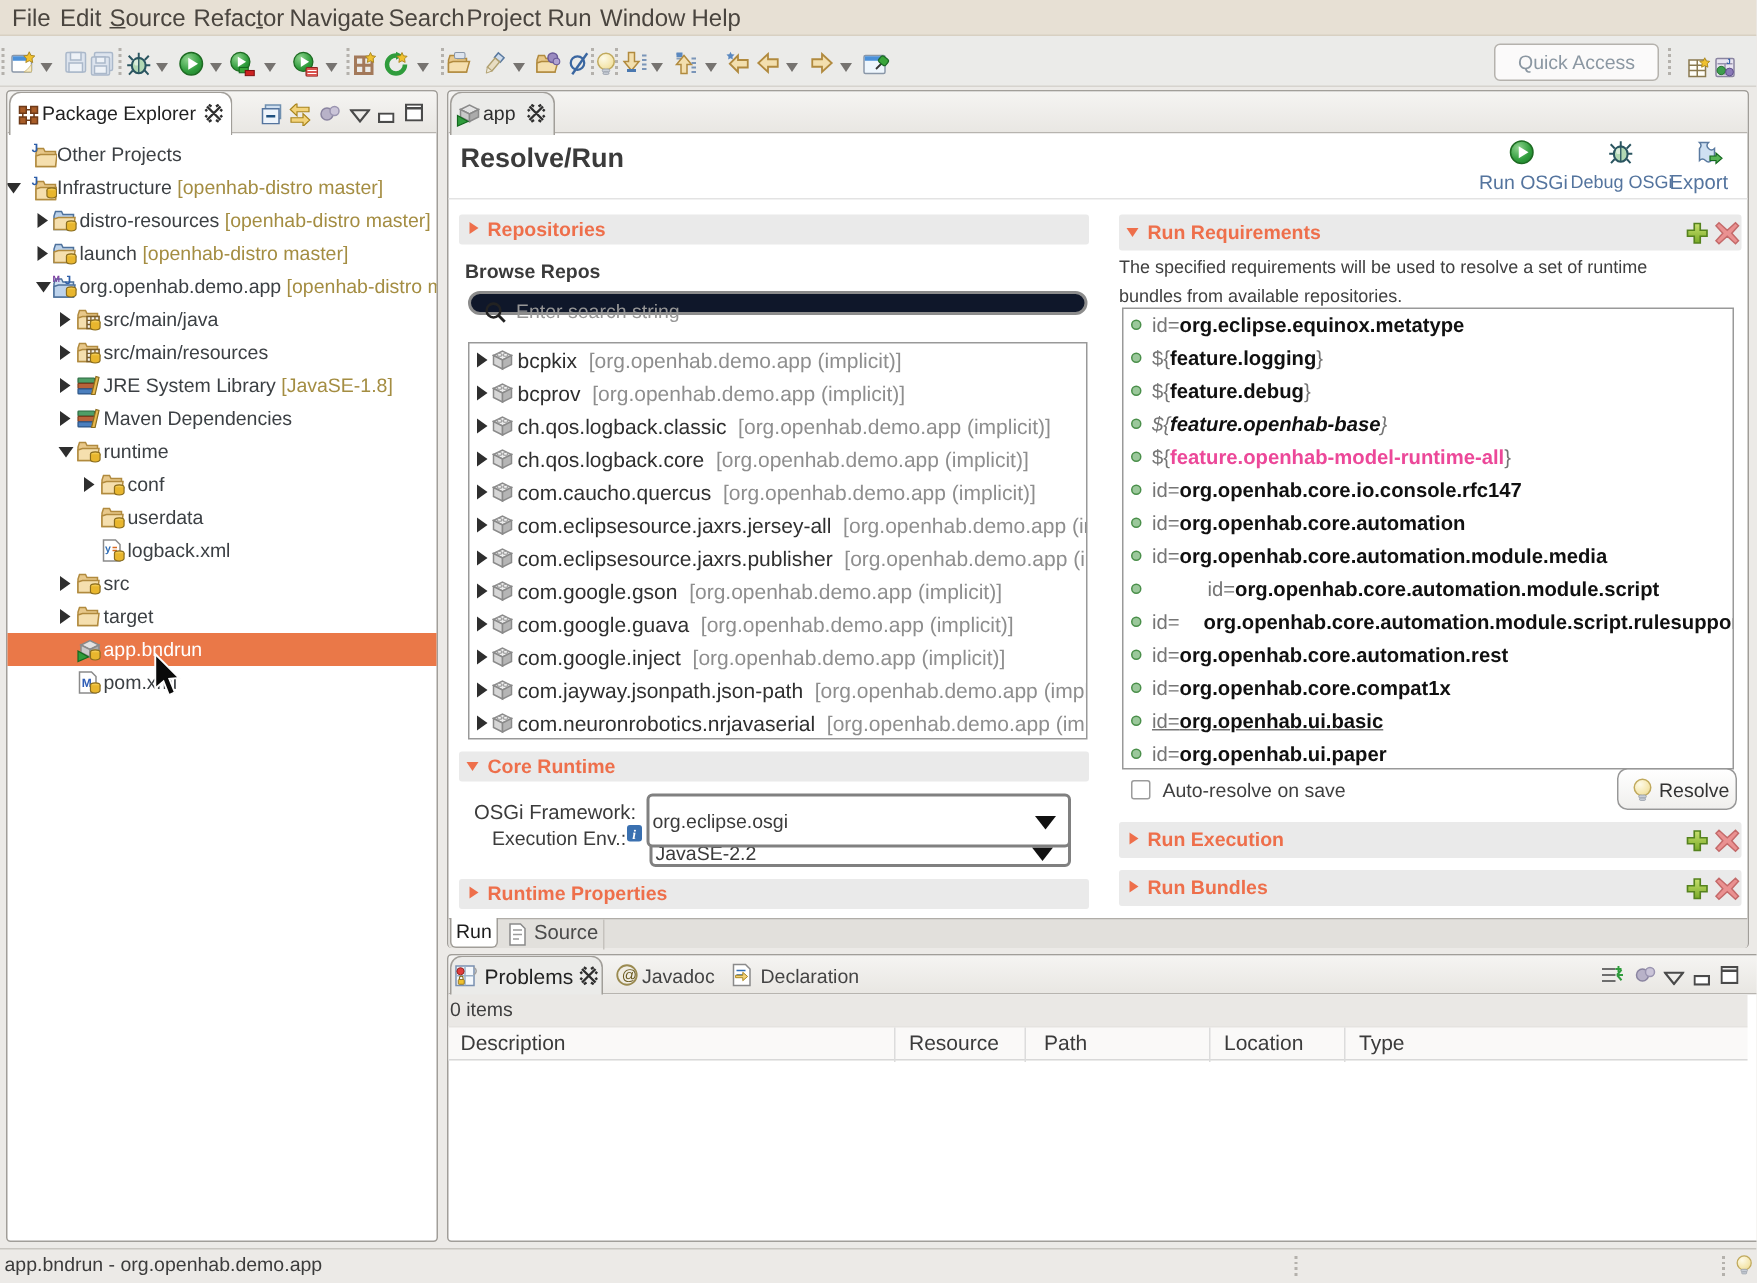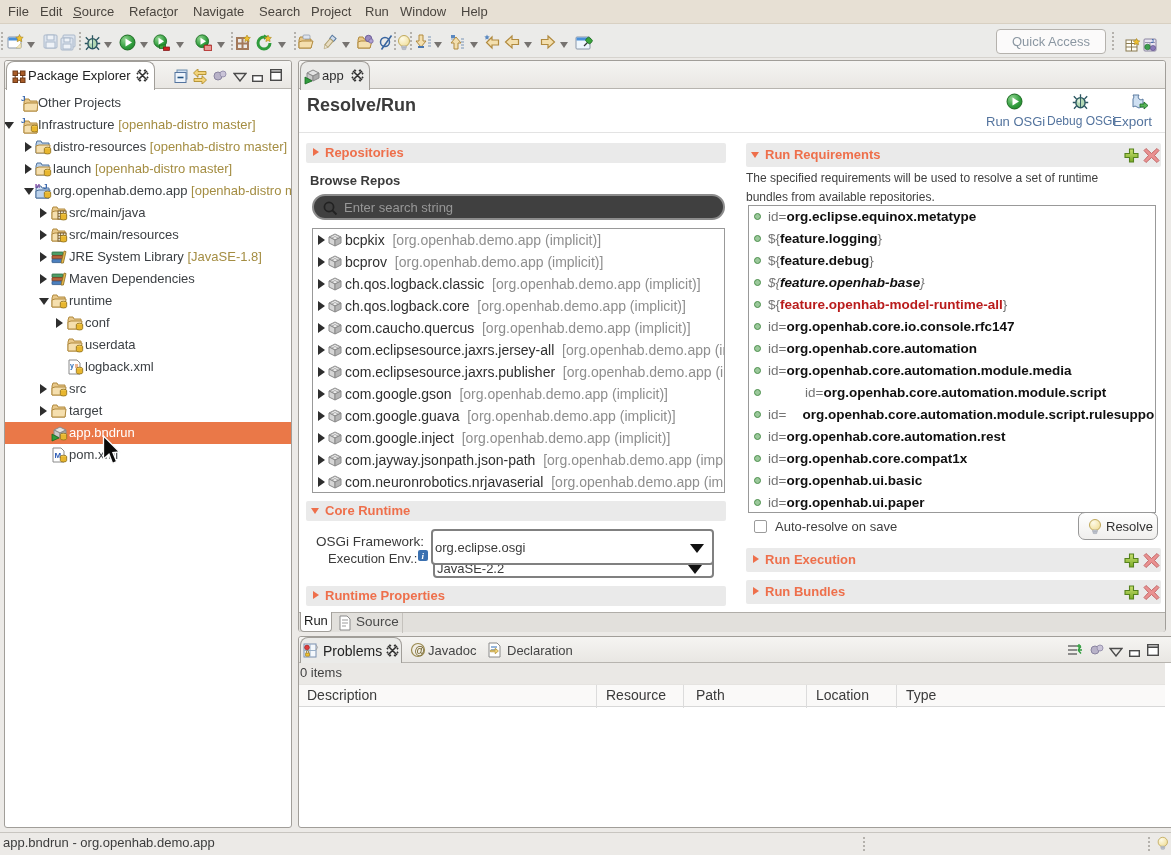--- a/index.html
+++ b/index.html
@@ -1,18 +1,18 @@
 <!DOCTYPE html>
 <html><head><meta charset="utf-8"><style>
 *{margin:0;padding:0;box-sizing:border-box;}
 html,body{width:1171px;height:855px;overflow:hidden;}
 body{font-family:"Liberation Sans",sans-serif;background:#eceae7;position:relative;font-size:13px;color:#3c4044;}
 .abs{position:absolute;}
 #menubar{left:0;top:0;width:1171px;height:24px;background:#e7e0d4;border-bottom:1px solid #d8d0c2;}
-#menubar span{position:absolute;top:4px;color:#4a453f;font-size:13px;}
+#menubar span{position:absolute;top:4px;color:#4a453f;font-size:16px;}
 #toolbar{left:0;top:24px;width:1171px;height:34px;background:#ebebe9;border-bottom:1px solid #d6d3ce;}
 .tsep{position:absolute;top:8px;width:2px;height:18px;background-image:repeating-linear-gradient(#b4b1ac 0 2px,transparent 2px 4px);}
 .dd{position:absolute;width:0;height:0;border-left:4.5px solid transparent;border-right:4.5px solid transparent;border-top:6px solid #767370;top:18px;}
 .panel{background:#fff;border:1px solid #a19e99;border-radius:3px;}
 .viewhead{position:absolute;left:0;top:0;right:0;height:28px;background:linear-gradient(#f5f4f2,#e9e7e3);border-bottom:1px solid #b7b4af;border-radius:3px 3px 0 0;}
 .vtab{position:absolute;background:#fff;border:1px solid #a19e99;border-bottom:none;border-radius:8px 8px 0 0;top:0;height:29px;}
 .treerow{position:absolute;left:0;right:0;height:22px;line-height:22px;white-space:nowrap;overflow:hidden;}
 .tri-r{position:absolute;width:0;height:0;border-top:5px solid transparent;border-bottom:5px solid transparent;border-left:7px solid #2e2e2e;top:6px;}
 .tri-d{position:absolute;width:0;height:0;border-left:5px solid transparent;border-right:5px solid transparent;border-top:7px solid #2e2e2e;top:8px;}
 .dec{color:#a48d42;}
@@ -496,21 +496,21 @@
         <path d="M9 11 h4 v-2 l4 3.5 -4 3.5 v-2 h-4 Z" fill="#57b357" stroke="#14691f" stroke-width="0.8"></path>
       </svg></div>
 <span class="abs link" style="left:687px;top:53px;">Run OSGi</span>
 <span class="abs link" style="left:748px;top:53px;font-size:12px;">Debug OSGi</span>
 <span class="abs link" style="left:814px;top:52.5px;font-size:13.5px;">Export</span>
 <div class="secbar" style="left:7px;top:82px;width:420px;height:20px;">
       <div class="otri-r" style="left:7px;top:5px;"></div>
       <span class="sectitle abs" style="left:19px;top:2px;">Repositories</span>
     </div>
 <div class="abs" style="left:11px;top:112px;font-weight:bold;color:#3b3b3b;">Browse Repos</div>
-<div class="abs" style="left:13px;top:133px;width:413px;height:26px;border:2px solid #8c8c8c;border-radius:13px;background:#404040;">
+<div class="abs" style="left:13px;top:133px;width:413px;height:16px;border:2px solid #8c8c8c;border-radius:13px;background:#0f172a;">
 <div class="abs" style="left:9px;top:5px;width:15px;height:15px;"><svg width="15" height="15" viewBox="0 0 15 15">
           <circle cx="6" cy="6" r="4.6" fill="none" stroke="#222" stroke-width="1.7"></circle>
           <path d="M9.4 9.4 L13.5 13.5" stroke="#222" stroke-width="1.9"></path>
         </svg></div>
 <span class="abs" style="left:30px;top:4px;color:#979797;">Enter search string</span>
 </div>
 <div class="listbox" style="left:13px;top:167px;width:413px;height:265px;font-size:14px;">
 <div class="lrow" style="top:0px">
 <div class="tri-r" style="left:5px;top:6px;"></div>
 <div class="ticon" style="left:14px;top:3px;"><svg width="16" height="16" viewBox="0 0 16 16">
@@ -695,21 +695,21 @@
 <div class="lrow" style="top:44px">
 <div class="abs" style="left:5px;top:7px;width:7px;height:7px;border-radius:50%;background:#9bc89b;border:1.5px solid #4a8f4a;"></div>
 <span class="abs" style="left:19px;color:#757575;">${<b style="color:#101010;">feature.debug</b>}</span>
 </div>
 <div class="lrow" style="top:66px">
 <div class="abs" style="left:5px;top:7px;width:7px;height:7px;border-radius:50%;background:#9bc89b;border:1.5px solid #4a8f4a;"></div>
 <span class="abs" style="left:19px;color:#757575;font-style:italic;">${<b style="color:#101010;">feature.openhab-base</b>}</span>
 </div>
 <div class="lrow" style="top:88px">
 <div class="abs" style="left:5px;top:7px;width:7px;height:7px;border-radius:50%;background:#9bc89b;border:1.5px solid #4a8f4a;"></div>
-<span class="abs" style="left:19px;color:#757575;">${<b style="color:#b91c1c;margin-top:24px;">feature.openhab-model-runtime-all</b>}</span>
+<span class="abs" style="left:19px;color:#757575;">${<b style="color:#ec4899;margin-top:24px;">feature.openhab-model-runtime-all</b>}</span>
 </div>
 <div class="lrow" style="top:110px">
 <div class="abs" style="left:5px;top:7px;width:7px;height:7px;border-radius:50%;background:#9bc89b;border:1.5px solid #4a8f4a;"></div>
 <span class="abs" style="left:19px;color:#757575;">id=<b style="color:#101010;">org.openhab.core.io.console.rfc147</b></span>
 </div>
 <div class="lrow" style="top:132px">
 <div class="abs" style="left:5px;top:7px;width:7px;height:7px;border-radius:50%;background:#9bc89b;border:1.5px solid #4a8f4a;"></div>
 <span class="abs" style="left:19px;color:#757575;">id=<b style="color:#101010;">org.openhab.core.automation</b></span>
 </div>
 <div class="lrow" style="top:154px">
@@ -727,21 +727,21 @@
 <div class="lrow" style="top:220px">
 <div class="abs" style="left:5px;top:7px;width:7px;height:7px;border-radius:50%;background:#9bc89b;border:1.5px solid #4a8f4a;"></div>
 <span class="abs" style="left:19px;color:#757575;">id=<b style="color:#101010;">org.openhab.core.automation.rest</b></span>
 </div>
 <div class="lrow" style="top:242px">
 <div class="abs" style="left:5px;top:7px;width:7px;height:7px;border-radius:50%;background:#9bc89b;border:1.5px solid #4a8f4a;"></div>
 <span class="abs" style="left:19px;color:#757575;">id=<b style="color:#101010;">org.openhab.core.compat1x</b></span>
 </div>
 <div class="lrow" style="top:264px">
 <div class="abs" style="left:5px;top:7px;width:7px;height:7px;border-radius:50%;background:#9bc89b;border:1.5px solid #4a8f4a;"></div>
-<span class="abs" style="left:19px;color:#757575;">id=<b style="color:#101010;">org.openhab.ui.basic</b></span>
+<span class="abs" style="left:19px;color:#757575;text-decoration:underline;">id=<b style="color:#101010;">org.openhab.ui.basic</b></span>
 </div>
 <div class="lrow" style="top:286px">
 <div class="abs" style="left:5px;top:7px;width:7px;height:7px;border-radius:50%;background:#9bc89b;border:1.5px solid #4a8f4a;"></div>
 <span class="abs" style="left:19px;color:#757575;">id=<b style="color:#101010;">org.openhab.ui.paper</b></span>
 </div>
 </div>
 <div class="abs" style="left:455px;top:459px;width:13px;height:13px;background:#fff;border:1.5px solid #9b9b9b;border-radius:2px;"></div>
 <div class="abs" style="left:476px;top:458px;color:#3f3f3f;">Auto-resolve on save</div>
 <div class="abs" style="left:779px;top:451px;width:80px;height:28px;border:1px solid #989898;border-radius:7px;background:linear-gradient(#fff,#f0efed);">
 <div class="abs" style="left:8px;top:5px;width:16px;height:17px;"><svg width="16" height="17" viewBox="0 0 16 17">

